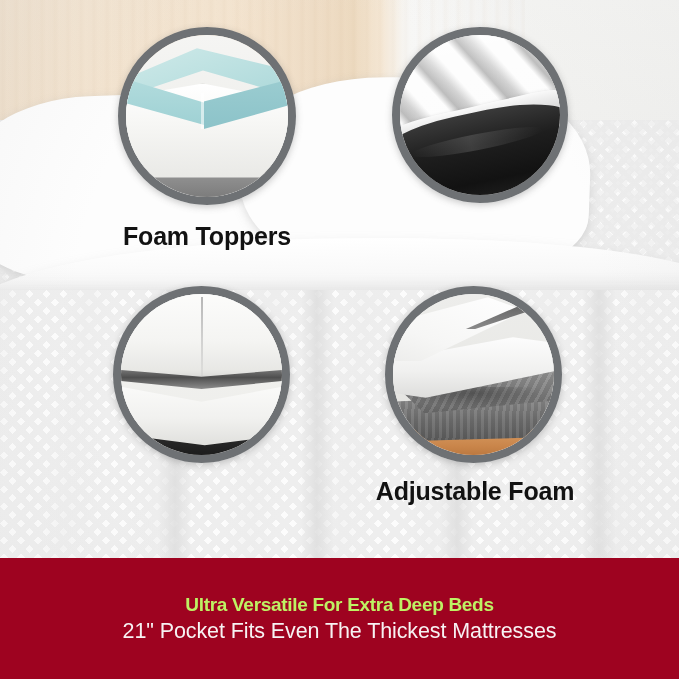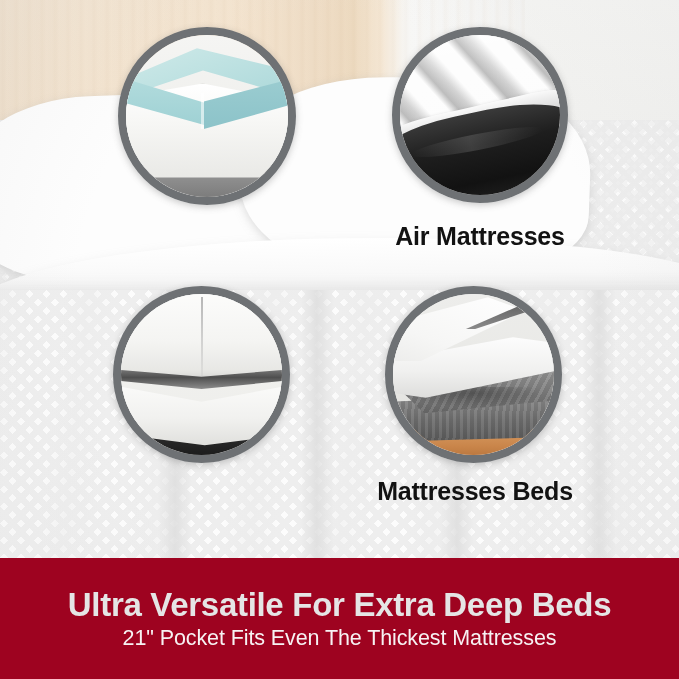--- a/index.html
+++ b/index.html
@@ -308,23 +308,23 @@
     left: 0; top: 558px; width: 679px; height: 121px;
     background: #9e0320;
     box-sizing: border-box;
     display: flex;
     flex-direction: column;
     align-items: center;
     justify-content: center;
     gap: 7px;
   }
   .banner-headline {
-    color: #e5e5e5;
+    color: #bef264;
     font-weight: 700;
-    font-size: 33px;
+    font-size: 19px;
     letter-spacing: -0.3px;
     line-height: 1;
   }
   .banner-sub {
     color: #f7f2f3;
     font-weight: 400;
     font-size: 21.5px;
     letter-spacing: -0.1px;
     line-height: 1;
   }
@@ -364,32 +364,32 @@
     <div class="c-inner">
       <div class="foam-base"></div>
       <div class="foam-gray-base"></div>
       <div class="foam-mattress-top"></div>
       <div class="foam-slab-top"></div>
       <div class="foam-slab-left"></div>
       <div class="foam-slab-right"></div>
       <div class="foam-edge-hi"></div>
     </div>
   </div>
+  <div class="caption" style="left:67px; top:221px; width:280px;">Foam Toppers</div>
 
   <div class="callout" style="left:392px; top:27px; width:176px; height:176px;">
     <div class="c-inner">
       <div class="air-top">
         <div class="air-channels"></div>
       </div>
       <div class="air-lip"></div>
       <div class="air-body"></div>
       <div class="air-body-gloss"></div>
     </div>
   </div>
-  <div class="caption" style="left:335px; top:221px; width:290px;">Air Mattresses</div>
 
   <div class="callout" style="left:113px; top:286px; width:177px; height:177px;">
     <div class="c-inner">
       <div class="ps-bg"></div>
       <div class="ps-top-shadow"></div>
       <div class="ps-mattress"></div>
       <div class="ps-seam"></div>
       <div class="ps-gap"></div>
       <div class="ps-box"></div>
       <div class="ps-frame"></div>
@@ -401,20 +401,20 @@
       <div class="ab-bg"></div>
       <div class="ab-wood"></div>
       <div class="ab-base-low"></div>
       <div class="ab-base-tilt"></div>
       <div class="ab-shadow"></div>
       <div class="ab-mattress-low"></div>
       <div class="ab-mattress-up"></div>
       <div class="ab-dark-gap"></div>
     </div>
   </div>
-  <div class="caption" style="left:330px; top:476px; width:290px;">Mattresses Beds</div>
+  <div class="caption" style="left:330px; top:476px; width:290px;">Adjustable Foam</div>
 
   <div class="banner">
     <div class="banner-headline">Ultra Versatile For Extra Deep Beds</div>
     <div class="banner-sub">21" Pocket Fits Even The Thickest Mattresses</div>
   </div>
 
 </div>
 
 </body></html>

